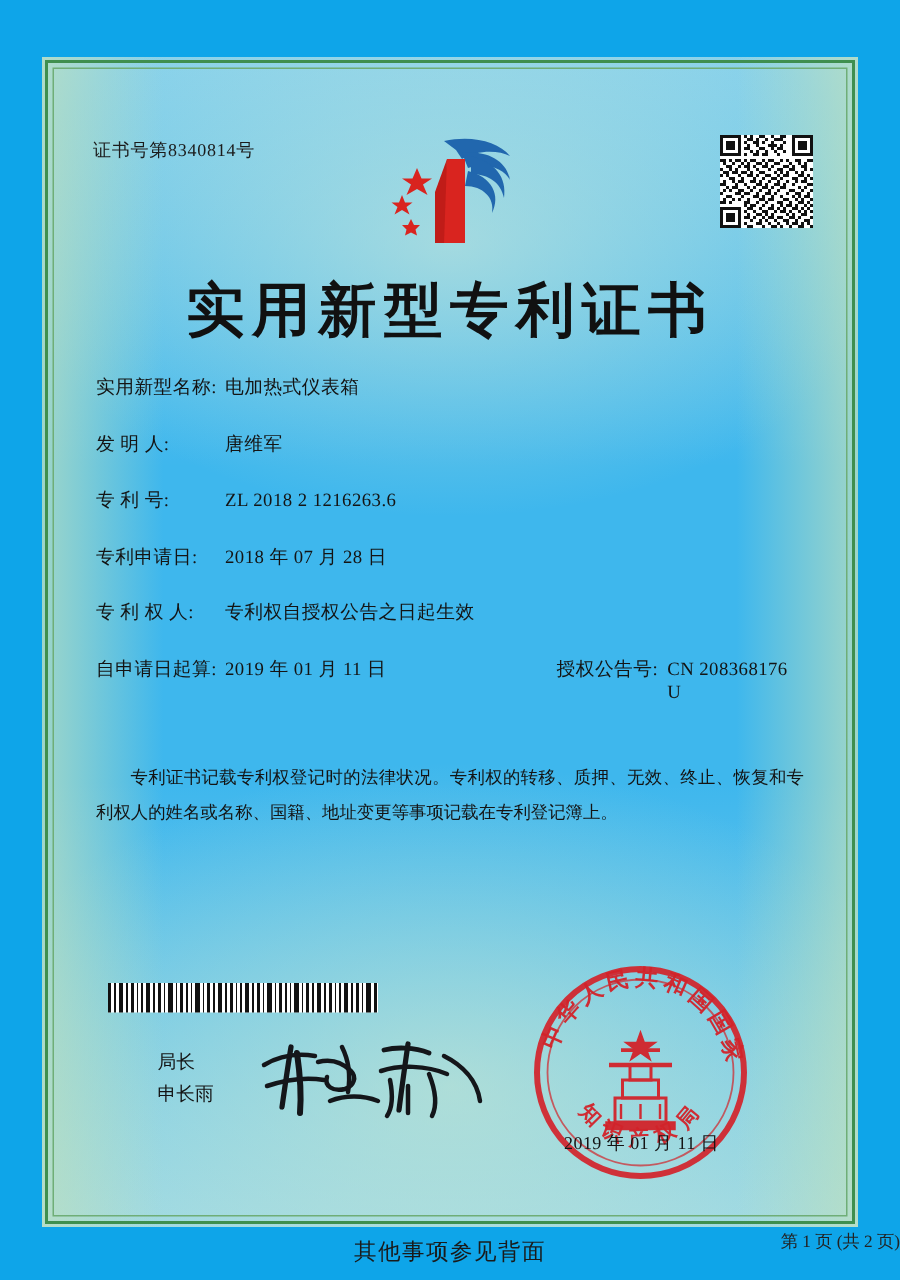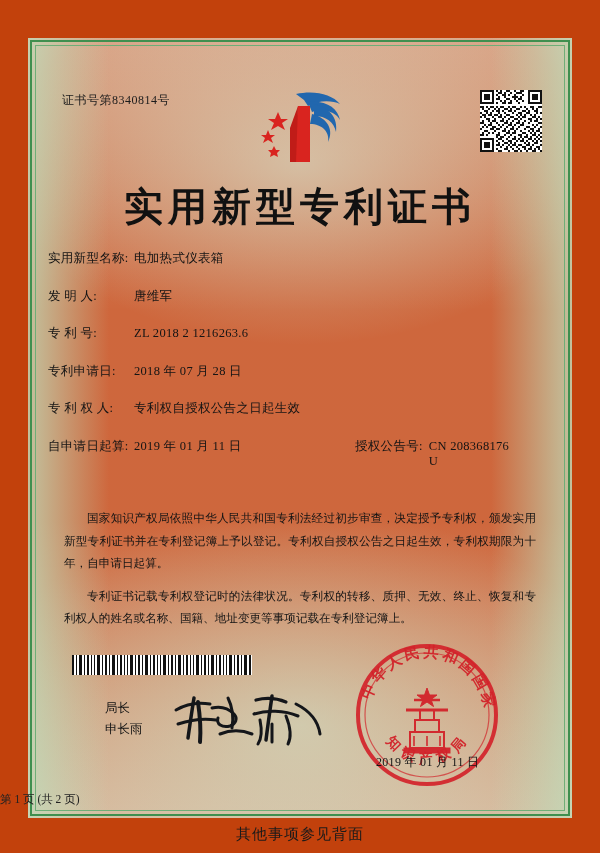--- a/index.html
+++ b/index.html
@@ -14,21 +14,21 @@
     color: #1a1a1a;
     position: relative;
     overflow: hidden;
   }
 
   .page {
     position: absolute;
     left: 0; top: 0;
     width: 600px;
     height: 853px;
-    background: #c2410c;
+    background: #0ea5e9;
   }
 
   
   .paper-tint {
     position: absolute;
     left: 28px; top: 38px;
     width: 544px; height: 780px;
     background:
       radial-gradient(ellipse 420px 260px at 50% 16%, rgba(214,235,214,0.55), rgba(255,255,255,0) 70%),
       radial-gradient(ellipse 460px 300px at 50% 88%, rgba(206,232,206,0.6), rgba(255,255,255,0) 72%),
@@ -88,21 +88,21 @@
     text-align: center;
     font-family: "Liberation Serif", serif;
     font-weight: bold;
     font-size: 39px;
     letter-spacing: 5px;
     color: #111;
   }
 
   .fields {
     position: absolute;
-    left: 48px; top: 250px;
+    left: 64px; top: 250px;
     width: 470px;
   }
   .field-row {
     display: flex;
     align-items: baseline;
     margin-bottom: 20.5px;
     font-size: 12.5px;
     font-family: "Liberation Serif", serif;
     color: #141414;
   }
@@ -178,22 +178,22 @@
     position: absolute;
     left: 376px; top: 754px;
     font-family: "Liberation Serif", serif;
     font-size: 12px;
     color: #141414;
     letter-spacing: 0.3px;
   }
 
   .page-num {
     position: absolute;
-    left: 0; right: 0; top: 792px;
-    text-align: left;
+    left: 0; right: 0; top: 820px;
+    text-align: right;
     font-family: "Liberation Serif", serif;
     font-size: 11.5px;
     color: #222;
   }
 
   .footer-note {
     position: absolute;
     left: 0; right: 0; top: 825px;
     text-align: center;
     font-family: "Liberation Serif", serif;
@@ -516,21 +516,20 @@
     </div>
     <div class="field-row split">
       <div class="field-label">自申请日起算:</div>
       <div class="field-value">2019 年 01 月 11 日</div>
       <div class="sub-label">授权公告号:</div>
       <div class="sub-value">CN 208368176 U</div>
     </div>
   </div>
 
   <div class="paragraphs">
-    <p>国家知识产权局依照中华人民共和国专利法经过初步审查，决定授予专利权，颁发实用新型专利证书并在专利登记簿上予以登记。专利权自授权公告之日起生效，专利权期限为十年，自申请日起算。</p>
     <p>专利证书记载专利权登记时的法律状况。专利权的转移、质押、无效、终止、恢复和专利权人的姓名或名称、国籍、地址变更等事项记载在专利登记簿上。</p>
   </div>
 
   <div class="barcode">
     <svg width="180" height="20" viewBox="0 0 180 20" shape-rendering="crispEdges" xmlns="http://www.w3.org/2000/svg">
       <rect width="180" height="20" fill="#ffffff"></rect>
       <g fill="#111111">
         <rect x="0" y="0" width="2" height="20"></rect>
           <rect x="4" y="0" width="1" height="20"></rect>
         <rect x="7" y="0" width="3" height="20"></rect>

